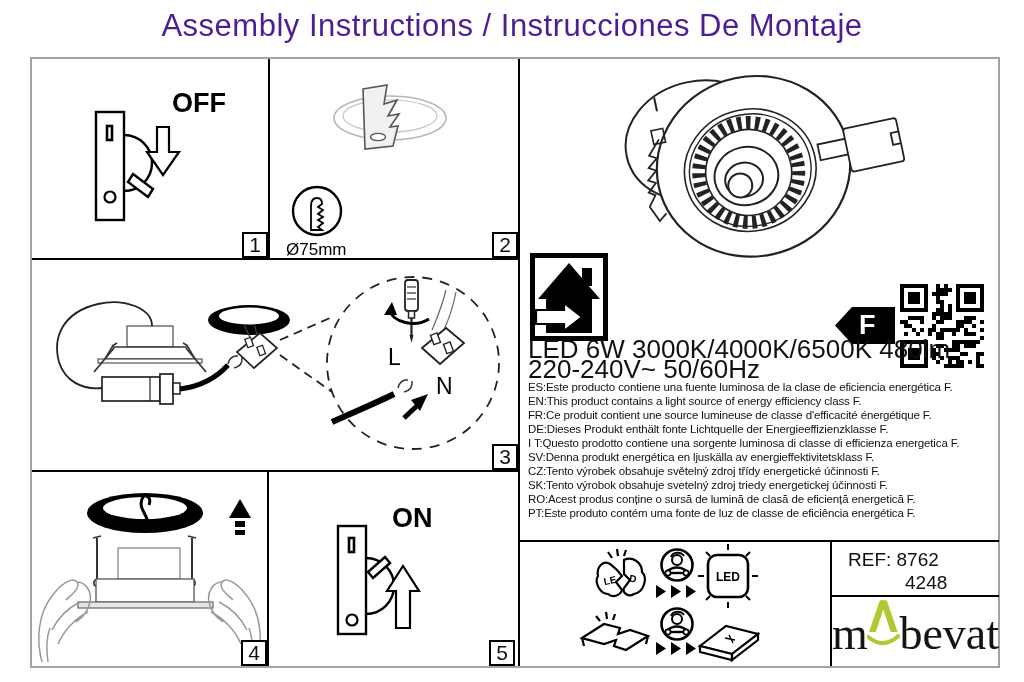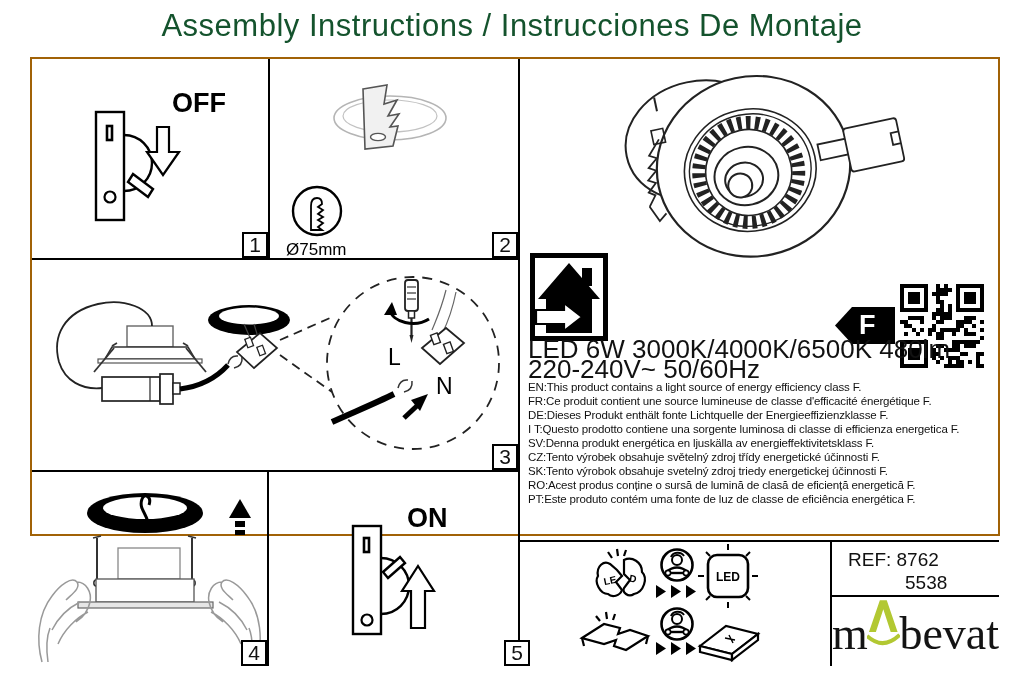--- a/index.html
+++ b/index.html
@@ -1,18 +1,18 @@
 <!DOCTYPE html>
 <html><head>
 <meta charset="utf-8">
 <style>
   html,body{margin:0;padding:0;background:#fff;}
   body{width:1024px;height:682px;position:relative;font-family:"Liberation Sans",sans-serif;color:#111;overflow:hidden;}
-  .title{position:absolute;top:8px;left:0;width:1024px;text-align:center;font-size:31px;letter-spacing:.5px;color:#14532d;}
-  .sheet{position:absolute;left:30px;top:57px;width:970px;height:479px;border:2px solid #a16207;box-sizing:border-box;}
+  .title{position:absolute;top:8px;left:0;width:1024px;text-align:center;font-size:31px;letter-spacing:.5px;color:#4c1d95;}
+  .sheet{position:absolute;left:30px;top:57px;width:970px;height:611px;border:2px solid #a3a3a3;box-sizing:border-box;}
   .vl,.hl{position:absolute;background:#000;}
   .panel{position:absolute;box-sizing:border-box;}
   .badge{position:absolute;right:0;bottom:0;width:26px;height:26px;border:2px solid #000;background:#fff;display:flex;align-items:center;justify-content:center;font-size:21px;box-sizing:border-box;}
   svg{display:block;}
   .specs{position:absolute;left:8px;top:280px;width:468px;}
   .spec-line{font-size:26px;line-height:20px;white-space:nowrap;}
   .langs{position:absolute;left:8px;top:321px;width:470px;overflow:hidden;}
   .lang-line{font-size:11.5px;line-height:14px;letter-spacing:-0.15px;white-space:nowrap;}
   .f-letter{position:absolute;left:24px;top:3px;color:#fff;font-size:27px;font-weight:bold;}
   .ref-box{padding:6px 0 8px 16px;font-size:19px;line-height:23px;}
@@ -152,21 +152,21 @@
       <g stroke="#999" stroke-width="1.5" fill="none">
         <path id="hand" d="M10 190 C4 168 6 142 20 124 C28 113 40 104 45 110 C49 116 40 122 34 128 M20 158 C26 146 36 136 48 130 M26 172 C32 158 44 146 56 140 M16 190 C14 176 14 166 18 156 M45 110 C54 110 60 120 58 130 C56 140 50 146 44 150"></path>
         <use href="#hand" transform="translate(235 0) scale(-1 1)"></use>
       </g>
     </svg>
     <div class="badge">
         <span>4</span>
       </div>
   </div>
 
-  <div class="panel" style="left:249px;top:413px;width:249px;height:194px;">
+  <div class="panel" style="left:234px;top:413px;width:249px;height:194px;">
     <svg width="249" height="194" viewBox="0 0 249 194">
       <rect x="72" y="54" width="28" height="108" fill="#fff" stroke="#000" stroke-width="2.4"></rect>
       <rect x="83" y="66" width="5" height="14" fill="#fff" stroke="#000" stroke-width="2.6"></rect>
       <circle cx="86" cy="148" r="5.5" fill="#fff" stroke="#000" stroke-width="2.2"></circle>
       <path d="M100 86 A 27 27 0 0 1 100 142" fill="none" stroke="#000" stroke-width="2.4"></path>
       <polygon points="102,100 119,85 124,91 107,106" fill="#fff" stroke="#000" stroke-width="2.4"></polygon>
       <text x="126" y="55" font-size="27" font-weight="bold">ON</text>
       <polygon points="137,94 153,119 144,119 144,156 130,156 130,119 121,119" fill="#fff" stroke="#000" stroke-width="2.2"></polygon>
     </svg>
     <div class="badge">
@@ -345,20 +345,21 @@
         <rect x="2" y="58" width="28" height="28" fill="#000"></rect>
         <rect x="6" y="62" width="20" height="20" fill="#fff"></rect>
         <rect x="10" y="66" width="12" height="12" fill="#000"></rect>
       </svg>
 
     <div class="specs">
       <div class="spec-line">LED 6W 3000K/4000K/6500K 480lm</div>
       <div class="spec-line">220-240V~ 50/60Hz</div>
     </div>
     <div class="langs">
+      <div class="lang-line">ES:Este producto contiene una fuente luminosa de la clase de eficiencia energética F.</div>
       <div class="lang-line">EN:This product contains a light source of energy efficiency class F.</div>
       <div class="lang-line">FR:Ce produit contient une source lumineuse de classe d'efficacité énergétique F.</div>
       <div class="lang-line">DE:Dieses Produkt enthält fonte Lichtquelle der Energieeffizienzklasse F.</div>
       <div class="lang-line">I T:Questo prodotto contiene una sorgente luminosa di classe di efficienza energetica F.</div>
       <div class="lang-line">SV:Denna produkt energética en ljuskälla av energieffektivitetsklass F.</div>
       <div class="lang-line">CZ:Tento výrobek obsahuje světelný zdroj třídy energetické účinnosti F.</div>
       <div class="lang-line">SK:Tento výrobok obsahuje svetelný zdroj triedy energetickej účinnosti F.</div>
       <div class="lang-line">RO:Acest produs conține o sursă de lumină de clasă de eficiență energetică F.</div>
       <div class="lang-line">PT:Este produto contém uma fonte de luz de classe de eficiência energética F.</div>
     </div>
@@ -422,21 +423,21 @@
         <polygon points="180,104 212,112 212,118 180,110"></polygon>
         <polygon points="238,92 238,98 212,118 212,112"></polygon>
         <path d="M205 96 l10 2 m-6 -5 l4 8" stroke-width="1.4"></path>
       </g>
     </svg>
   </div>
 
   <div class="panel" style="left:800px;top:483px;width:167px;height:53px;">
     <div class="ref-box">
       <div>REF: 8762</div>
-      <div class="ref-l2">5538</div>
+      <div class="ref-l2">4248</div>
     </div>
   </div>
 
   <div class="panel" style="left:800px;top:538px;width:167px;height:69px;">
     <div class="brand">
       <span>m</span>
         <svg width="34" height="56" viewBox="0 0 34 56" style="margin:0 -1px;">
         <polygon points="2,34 13,2 20,2 31,34 24,34 16.5,11 9,34" fill="#b2c832"></polygon>
         <path d="M0 38 Q16 53 33 37" fill="none" stroke="#b2c832" stroke-width="4"></path>
       </svg>

